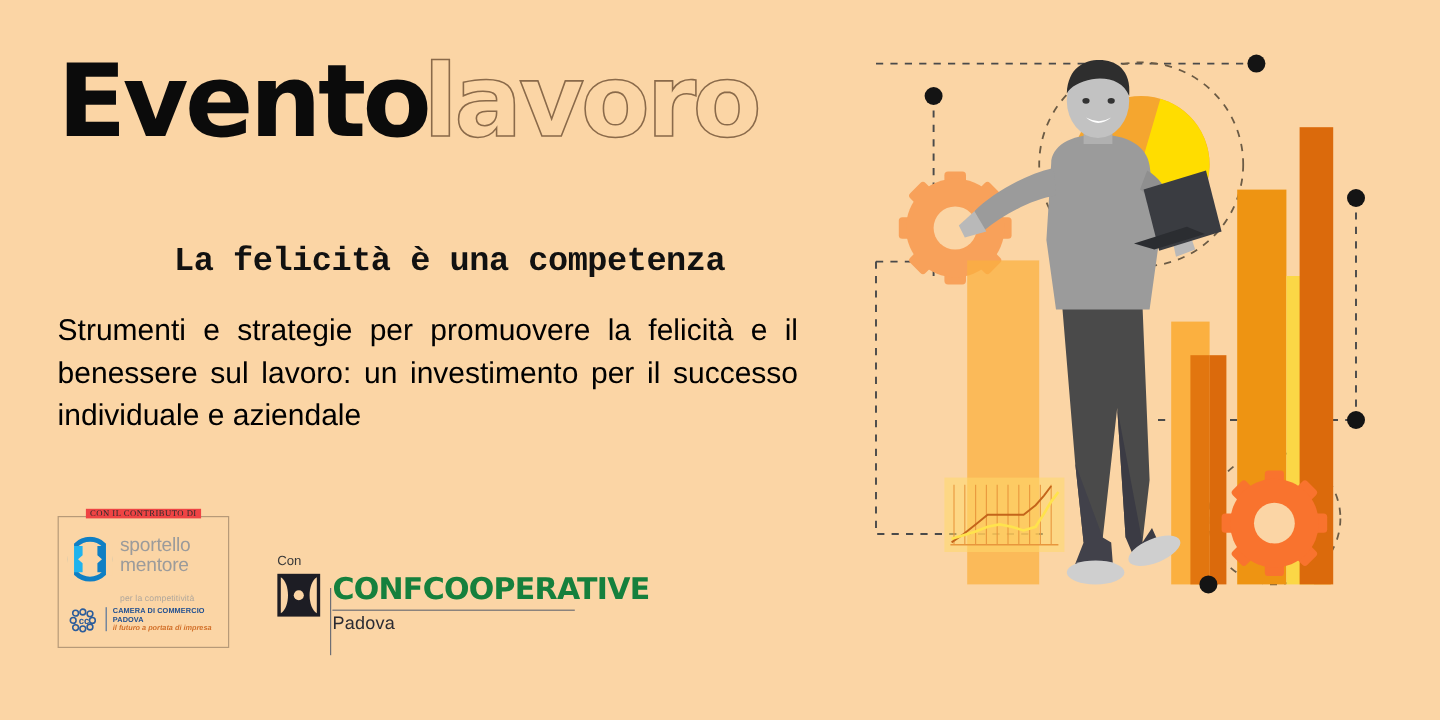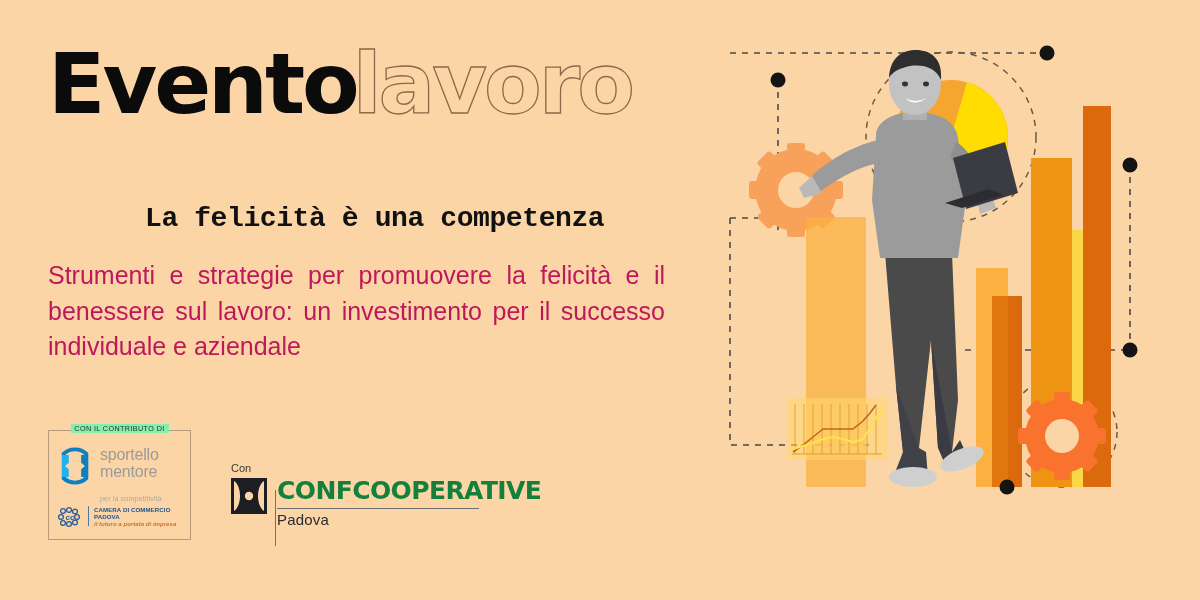--- a/index.html
+++ b/index.html
@@ -69,45 +69,45 @@
     white-space: nowrap;
     font-family: Liberation Mono, monospace;
   }
 
   .session-desc {
     position: absolute;
     left: 48px; top: 258px;
     width: 617px;
     font-size: 25px;
     line-height: 1.42;
-    color: #be185d;
+    color: #000000;
     text-align: justify;
     font-family: "Liberation Sans", sans-serif;
     letter-spacing: 0px;
   }
 
   
   .sponsor-box {
     position: absolute;
     left: 48px; top: 430px;
     width: 143px; height: 110px;
     border: 1px solid #b79a78;
   }
   .sponsor-box-label {
     position: absolute;
     left: 50%; top: -7px;
     transform: translateX(-50%);
-    background: #86efac;
+    background: #ef4444;
     padding: 0 4px;
     font-size: 7.2px;
     letter-spacing: 0.4px;
     color: #2b2b2b;
     white-space: nowrap;
     font-weight: 400;
-    font-family: Liberation Sans, sans-serif;
+    font-family: Liberation Serif, serif;
   }
   .sm-row {
     position: absolute;
     left: 7px; top: 16px;
     display: flex;
     align-items: flex-start;
     gap: 6px;
   }
   .sm-mark { width: 38px; height: 38px; flex: 0 0 auto; }
   .sm-words { line-height: 1.0; }

